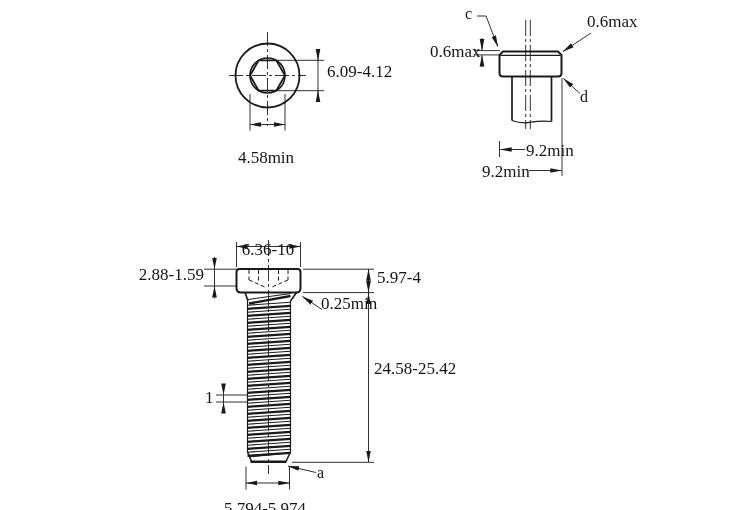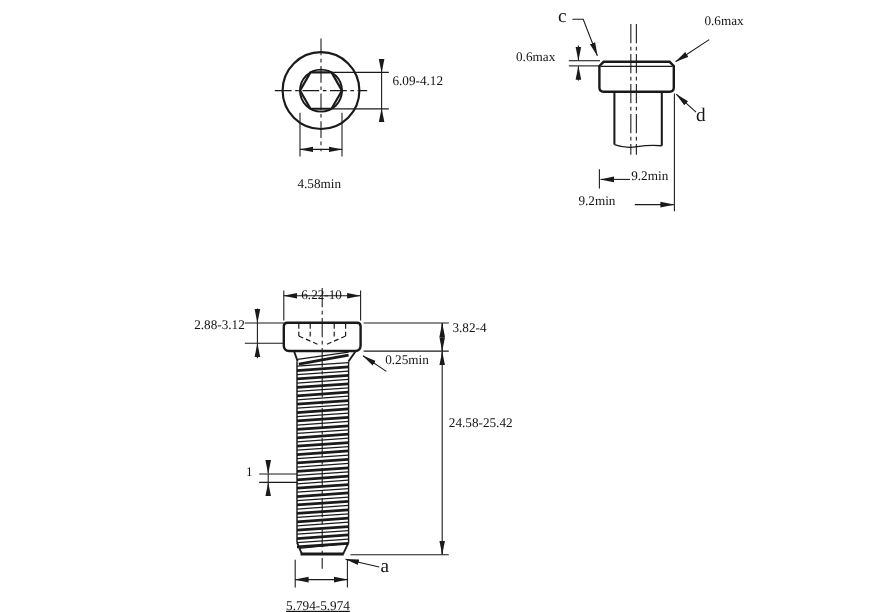--- a/index.html
+++ b/index.html
@@ -1,19 +1,19 @@
 <!DOCTYPE html>
 <html><head>
 <meta charset="utf-8">
 <style>
   html,body{margin:0;padding:0;background:#fff;}
   .canvas{position:relative;width:734px;height:510px;background:#fff;overflow:hidden;
           font-family:"Liberation Serif","DejaVu Serif",serif;color:#111;}
   .canvas svg{position:absolute;left:0;top:0;}
-  .lbl{position:absolute;font-size:11px;line-height:1;white-space:nowrap;color:#151515;}
+  .lbl{position:absolute;font-size:17px;line-height:1;white-space:nowrap;color:#151515;}
   .lbl.small{font-size:16px;}
   .cx{transform:translateX(-50%);margin-top:20px;}
   .rx{transform:translateX(-100%);}
 </style>
 </head>
 <body>
 
 <div class="canvas">
 
 <svg width="734" height="510" viewBox="0 0 734 510">
@@ -177,22 +177,22 @@
 <div class="lbl" style="left:327px;top:63px;">6.09-4.12</div>
 <div class="lbl cx" style="left:266px;top:129px;">4.58min</div>
 
 <div class="lbl small" style="left:465px;top:6px;">c</div>
 <div class="lbl" style="left:430px;top:43px;">0.6max</div>
 <div class="lbl" style="left:587px;top:13px;">0.6max</div>
 <div class="lbl small" style="left:580px;top:89px;">d</div>
 <div class="lbl" style="left:526px;top:142px;">9.2min</div>
 <div class="lbl" style="left:482px;top:163px;">9.2min</div>
 
-<div class="lbl cx" style="left:268px;top:221px;">6.22-10</div>
-<div class="lbl rx" style="left:204px;top:266px;">2.88-3.12</div>
-<div class="lbl" style="left:377px;top:269px;">3.82-4</div>
+<div class="lbl cx" style="left:268px;top:221px;">6.36-10</div>
+<div class="lbl rx" style="left:204px;top:266px;">2.88-1.59</div>
+<div class="lbl" style="left:377px;top:269px;">5.97-4</div>
 <div class="lbl" style="left:321px;top:295px;">0.25min</div>
-<div class="lbl" style="left:374px;top:348px;">24.58-25.42</div>
+<div class="lbl" style="left:374px;top:360px;">24.58-25.42</div>
 <div class="lbl" style="left:205px;top:389px;">1</div>
 <div class="lbl small" style="left:317px;top:465px;">a</div>
 <div class="lbl cx" style="left:265px;top:480px;text-decoration:underline;">5.794-5.974</div>
 
 </div>
 
 </body></html>

